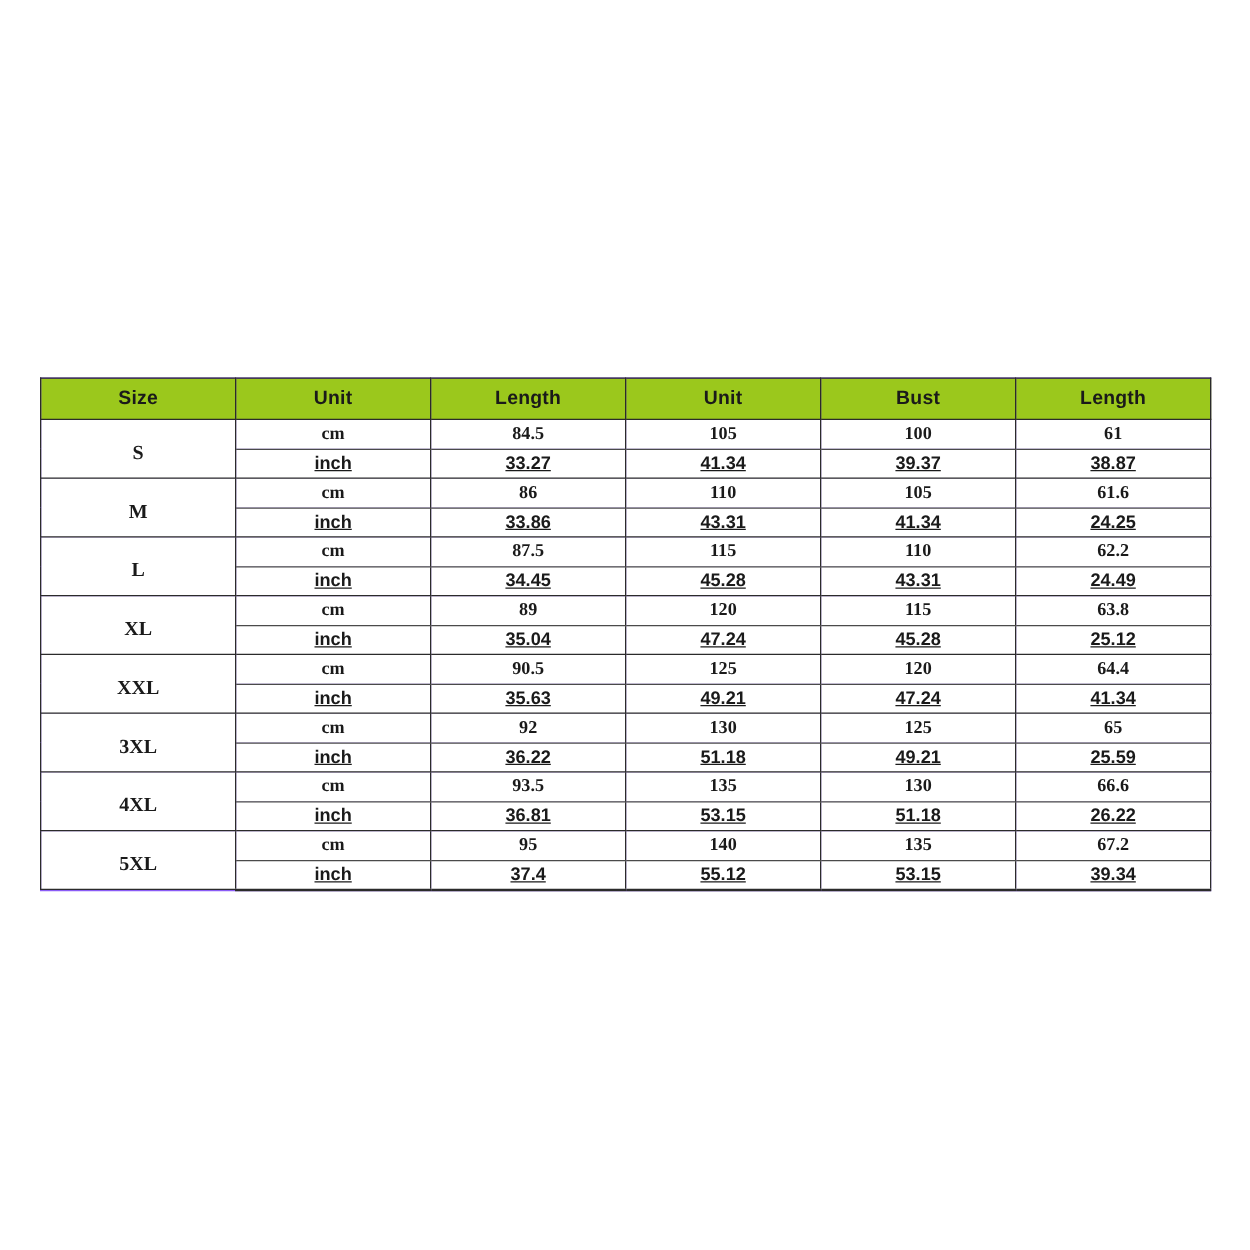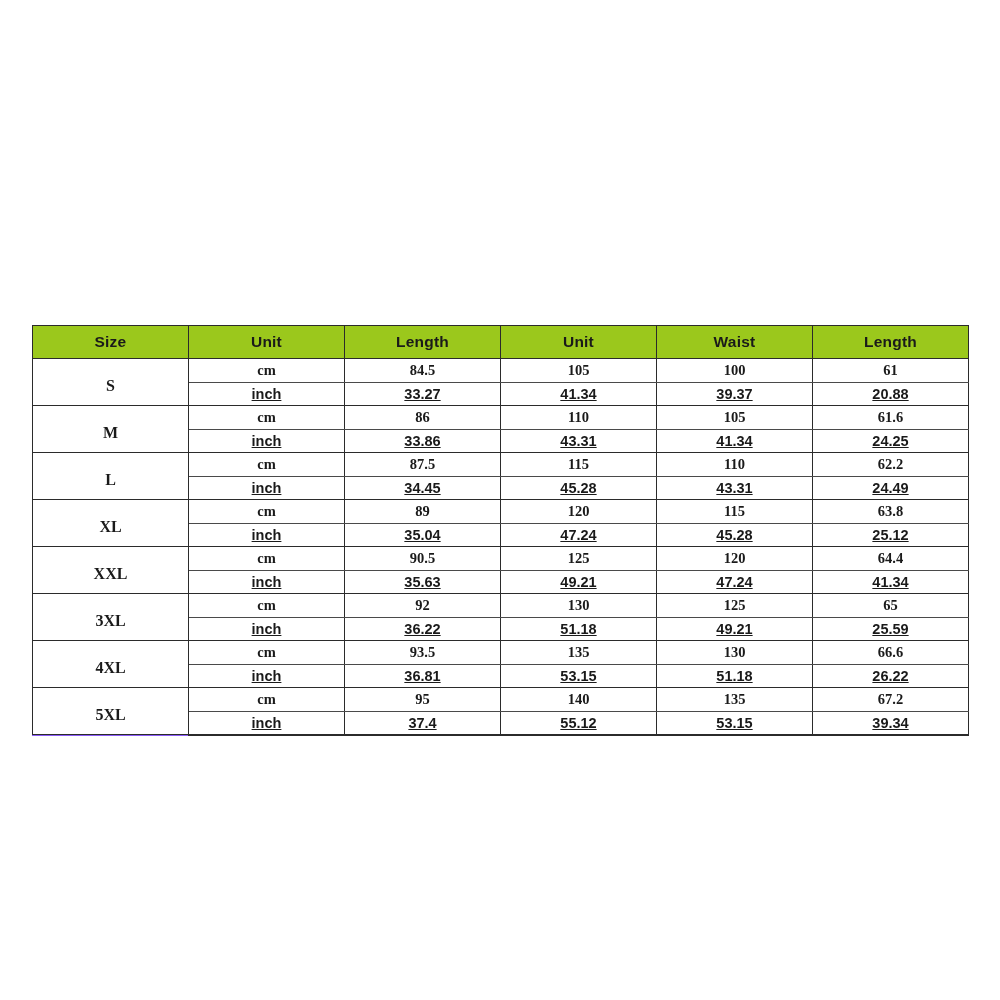--- a/index.html
+++ b/index.html
@@ -18,21 +18,21 @@
     position: relative;
     width: 1000px;
     height: 1000px;
     background: #ffffff;
   }
 
   
   #size-chart {
     position: absolute;
     left: 32px;
-    top: 325px;
+    top: 302px;
     width: 936px;
     border-collapse: collapse;
     table-layout: fixed;
     background: #8b5cf6;
   }
 
   #size-chart col.c-size   { width: 156px; }
   #size-chart col.c-unit   { width: 156px; }
   #size-chart col.c-data   { width: 156px; }
 
@@ -109,39 +109,39 @@
       <col class="c-data">
       <col class="c-data">
       <col class="c-data">
     </colgroup>
     <thead>
       <tr>
         <th>Size</th>
         <th>Unit</th>
         <th>Length</th>
         <th>Unit</th>
-        <th>Waist</th>
+        <th>Bust</th>
         <th>Length</th>
       </tr>
     </thead>
     <tbody id="size-chart-body">
         <tr class="row-cm">
           <td class="size-cell" rowspan="2">S</td>
           <td>cm</td>
           <td>84.5</td>
           <td>105</td>
           <td>100</td>
           <td>61</td>
         </tr>
         <tr class="row-inch">
           <td>inch</td>
           <td>33.27</td>
           <td>41.34</td>
           <td>39.37</td>
-          <td>20.88</td>
+          <td>38.87</td>
         </tr>
         <tr class="row-cm">
           <td class="size-cell" rowspan="2">M</td>
           <td>cm</td>
           <td>86</td>
           <td>110</td>
           <td>105</td>
           <td>61.6</td>
         </tr>
         <tr class="row-inch">

